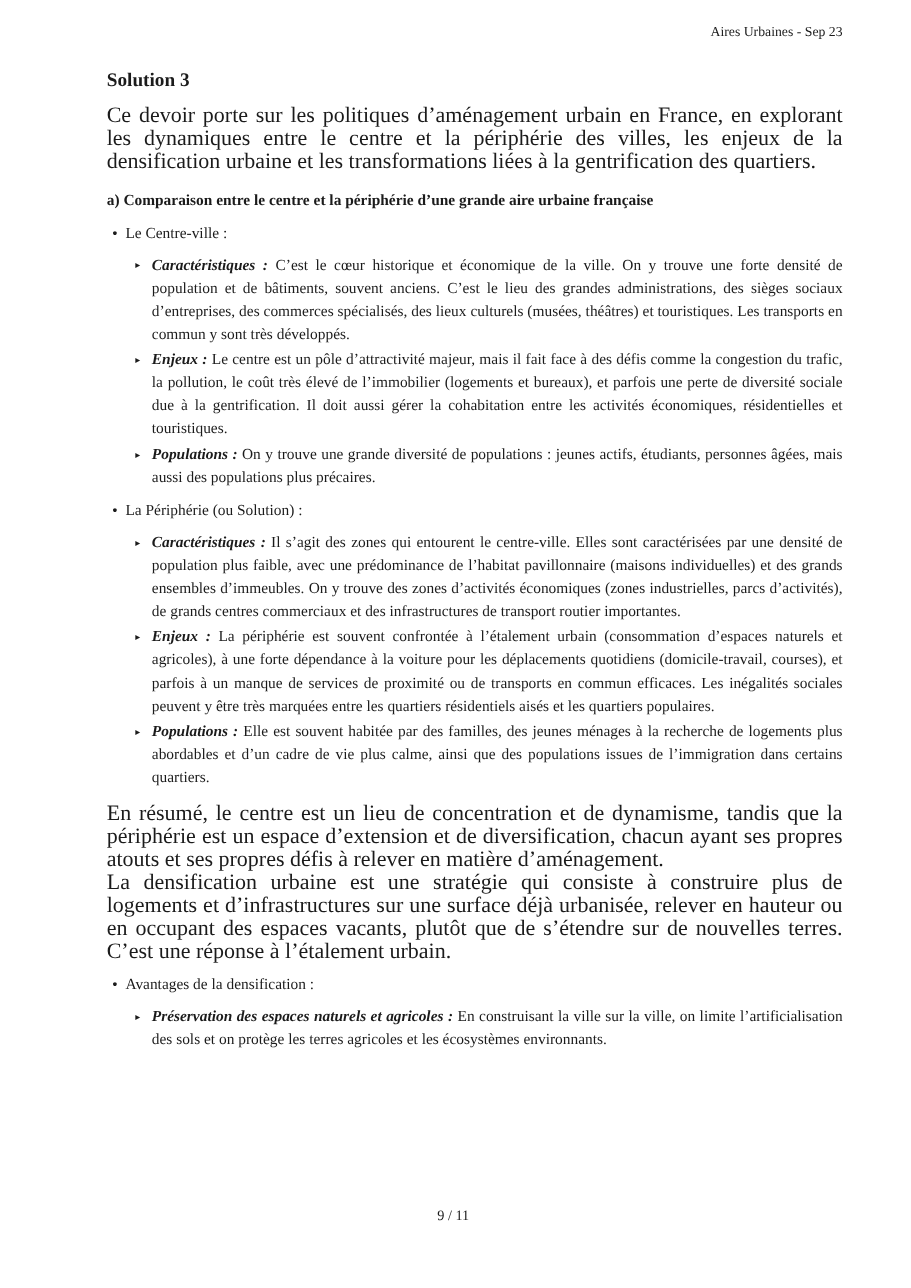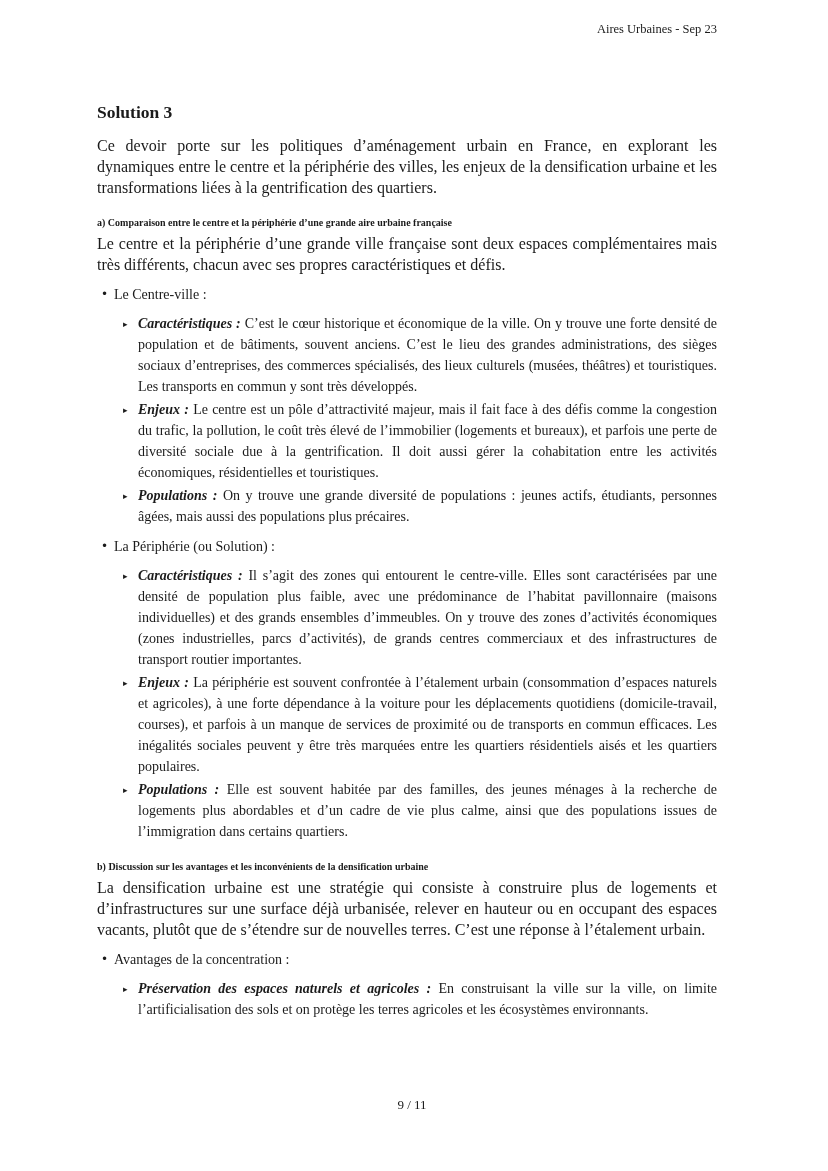--- a/index.html
+++ b/index.html
@@ -9,41 +9,41 @@
   body {
     width: 828px;
     height: 1171px;
     background: #ffffff;
     color: #1b1b1b;
     font-family: "Liberation Serif", "DejaVu Serif", serif;
     position: relative;
     overflow: hidden;
   }
   .page {
-    padding: 22px 111px 0 97px;
+    padding: 22px 62px 0 97px;
   }
   .header-line {
     text-align: right;
     font-size: 12.5px;
     line-height: 15px;
   }
   .doc-title {
     font-size: 17.5px;
     font-weight: bold;
-    margin: 64px 0 0 0;
+    margin: 24px 0 0 0;
     line-height: 23px;
   }
   .para {
-    font-size: 16px;
+    font-size: 20px;
     line-height: 21px;
     text-align: justify;
     margin: 11px 0 0 0;
   }
   .sec-heading {
-    font-size: 10px;
+    font-size: 14px;
     font-weight: bold;
     line-height: 21px;
     margin: 14px 0 0 0;
   }
   .sec-intro {
     margin: 0;
   }
   .l1 {
     position: relative;
     padding-left: 17px;
@@ -105,21 +105,20 @@
 
   <div class="header-line">
     <span>Aires Urbaines - Sep 23</span>
   </div>
 
   <div class="doc-title">Solution 3</div>
 
   <p class="para">Ce devoir porte sur les politiques d’aménagement urbain en France, en explorant les dynamiques entre le centre et la périphérie des villes, les enjeux de la densification urbaine et les transformations liées à la gentrification des quartiers.</p>
 
   <div class="sec-heading">a) Comparaison entre le centre et la périphérie d’une grande aire urbaine française</div>
-  <p class="para sec-intro">Le centre et la périphérie d’une grande ville française sont deux espaces complémentaires mais très différents, chacun avec ses propres caractéristiques et défis.</p>
 
   <div class="l1">
     <span class="bullet1">•</span>
     <span class="l1-title">Le Centre-ville :</span>
   </div>
   <div class="sublist">
     <div class="l2">
       <span class="bullet2">▸</span>
       <span class="l2-label">Caractéristiques :</span>
       <span>C’est le cœur historique et économique de la ville. On y trouve une forte densité de population et de bâtiments, souvent anciens. C’est le lieu des grandes administrations, des sièges sociaux d’entreprises, des commerces spécialisés, des lieux culturels (musées, théâtres) et touristiques. Les transports en commun y sont très développés.</span>
@@ -151,27 +150,27 @@
       <span class="l2-label">Enjeux :</span>
       <span>La périphérie est souvent confrontée à l’étalement urbain (consommation d’espaces naturels et agricoles), à une forte dépendance à la voiture pour les déplacements quotidiens (domicile-travail, courses), et parfois à un manque de services de proximité ou de transports en commun efficaces. Les inégalités sociales peuvent y être très marquées entre les quartiers résidentiels aisés et les quartiers populaires.</span>
     </div>
     <div class="l2">
       <span class="bullet2">▸</span>
       <span class="l2-label">Populations :</span>
       <span>Elle est souvent habitée par des familles, des jeunes ménages à la recherche de logements plus abordables et d’un cadre de vie plus calme, ainsi que des populations issues de l’immigration dans certains quartiers.</span>
     </div>
   </div>
 
+  <p class="para">En résumé, le centre est un lieu de concentration et de dynamisme, tandis que la périphérie est un espace d’extension et de diversification, chacun ayant ses propres atouts et ses propres défis à relever en matière d’aménagement.</p>
 
-  <div class="sec-heading">b) Discussion sur les avantages et les inconvénients de la densification urbaine</div>
   <p class="para sec-intro">La densification urbaine est une stratégie qui consiste à construire plus de logements et d’infrastructures sur une surface déjà urbanisée, relever en hauteur ou en occupant des espaces vacants, plutôt que de s’étendre sur de nouvelles terres. C’est une réponse à l’étalement urbain.</p>
 
   <div class="l1">
     <span class="bullet1">•</span>
-    <span class="l1-title">Avantages de la concentration :</span>
+    <span class="l1-title">Avantages de la densification :</span>
   </div>
   <div class="sublist">
     <div class="l2">
       <span class="bullet2">▸</span>
       <span class="l2-label">Préservation des espaces naturels et agricoles :</span>
       <span>En construisant la ville sur la ville, on limite l’artificialisation des sols et on protège les terres agricoles et les écosystèmes environnants.</span>
     </div>
   </div>
 
 </div>

